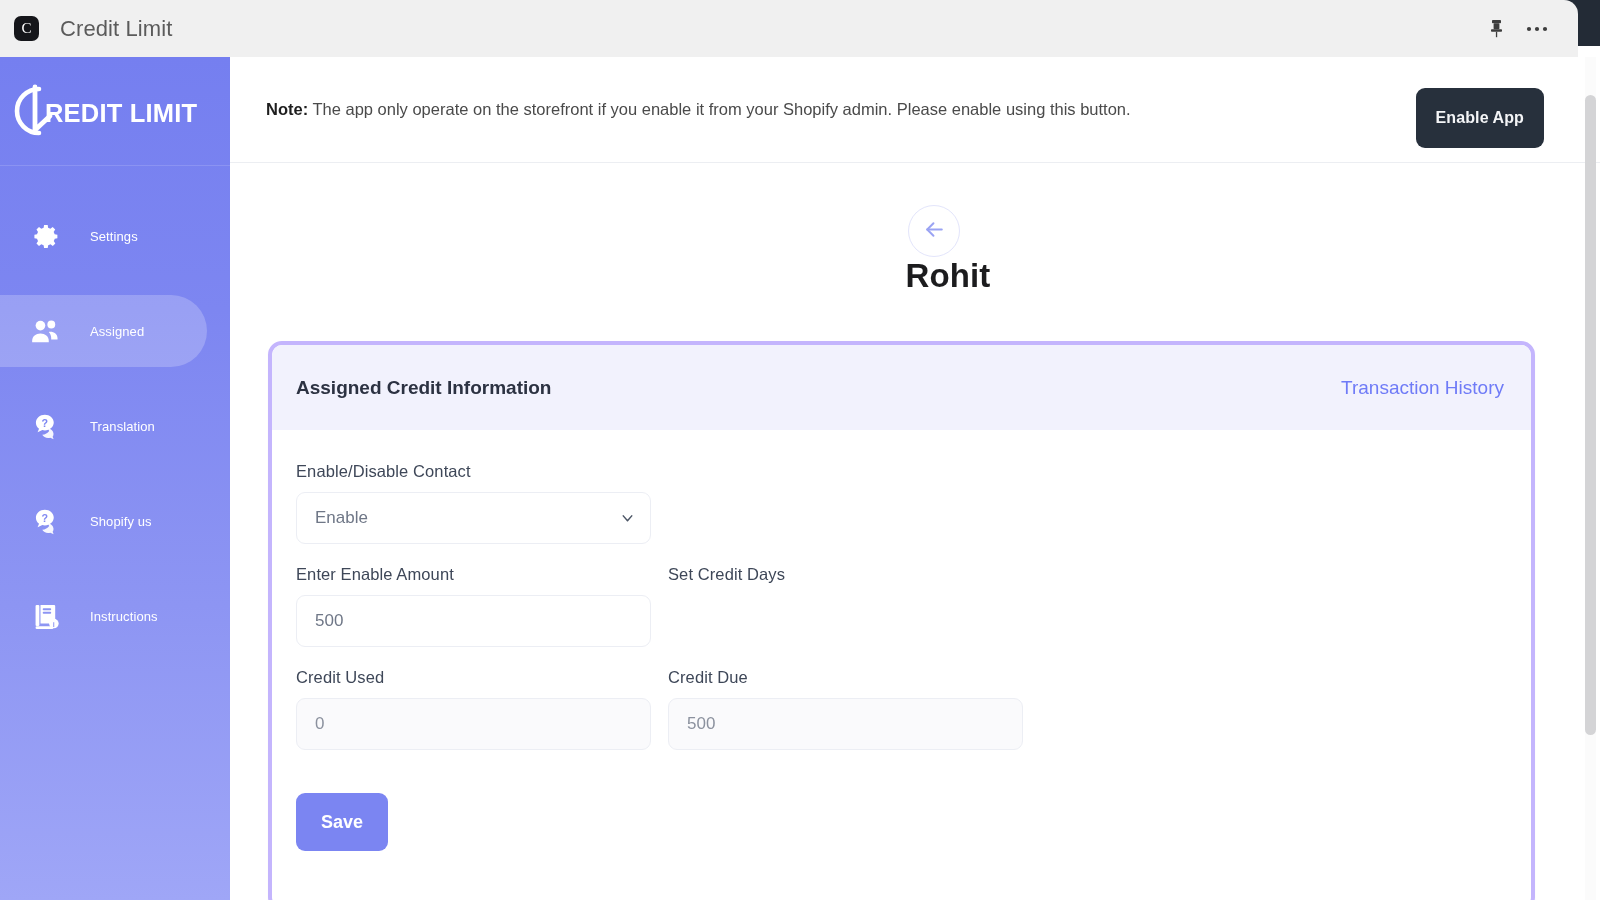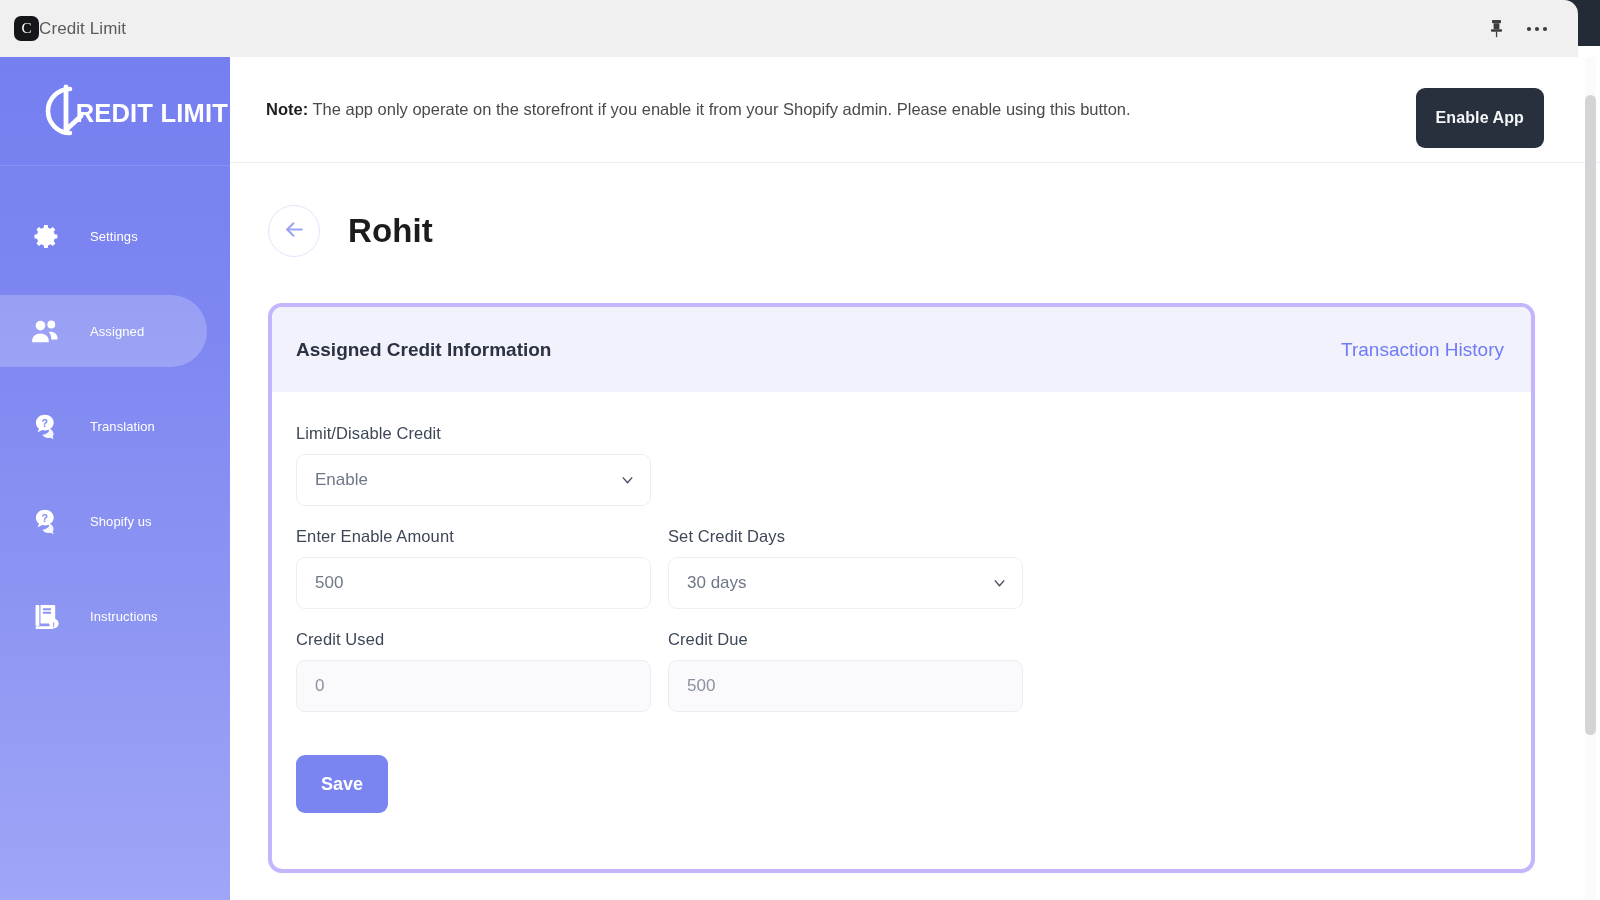--- a/index.html
+++ b/index.html
@@ -48,22 +48,22 @@
     border-radius: 7px;
     background: #15161a;
     color: #ffffff;
     font-size: 15px;
     line-height: 25px;
     text-align: center;
     font-family: "Liberation Serif", serif;
     flex: 0 0 auto;
   }
   #titlebar-title {
-    margin-left: 0;
-    font-size: 17px;
+    margin-left: 21px;
+    font-size: 22px;
     color: #5b5b5b;
     letter-spacing: 0.1px;
   }
   #titlebar-actions {
     margin-left: auto;
     display: flex;
     align-items: center;
     gap: 22px;
     padding-right: 30px;
   }
@@ -83,21 +83,21 @@
     position: absolute;
     top: 0; left: 0;
     width: 230px; height: 843px;
     background: linear-gradient(180deg, #757ff0 0%, #7d86f1 30%, #8d95f3 65%, #9fa6f7 100%);
     overflow: hidden;
   }
   #brand {
     height: 108px;
     display: flex;
     align-items: center;
-    justify-content: flex-end;
+    justify-content: flex-start;
     padding-top: 4px;
   }
   #brand-mark {
     display: flex;
     align-items: center;
     transform: translateX(-2px);
   }
   #brand-text {
     color: #ffffff;
     font-size: 25.5px;
@@ -177,20 +177,21 @@
     font-family: "Liberation Sans", sans-serif;
     cursor: pointer;
     letter-spacing: 0.1px;
   }
 
   
   #page-head {
     display: flex;
     align-items: center;
     padding: 42px 0 0 38px;
+    flex-direction: column;
   }
   #back-btn {
     width: 52px; height: 52px;
     border-radius: 50%;
     border: 1.6px solid #e3e5fb;
     background: #ffffff;
     display: flex; align-items: center; justify-content: center;
     color: #9aa3f3;
     cursor: pointer;
     flex: 0 0 auto;
@@ -435,48 +436,40 @@
         <div id="card-head">
           <span id="card-head-title">Assigned Credit Information</span>
           <a id="transaction-history-link">Transaction History</a>
         </div>
 
         <div id="card-body">
 
           
           <div class="field-row">
             <div class="field">
-              <label class="field-label">Limit/Disable Credit</label>
+              <label class="field-label">Enable/Disable Contact</label>
               <div class="select-wrap">
                 <input class="control" type="text" readonly="" value="Enable" style="">
                 <span class="select-chevron">
                   <svg width="17" height="17" viewBox="0 0 24 24" fill="none" stroke="currentColor" stroke-width="2.1" stroke-linecap="round" stroke-linejoin="round">
                     <polyline points="6,9 12,16 18,9"></polyline>
                   </svg>
                 </span>
               </div>
             </div>
           </div>
 
           
           <div class="field-row">
             <div class="field">
               <label class="field-label">Enter Enable Amount</label>
               <input class="control" type="text" value="500" style="">
             </div>
             <div class="field">
               <label class="field-label">Set Credit Days</label>
-              <div class="select-wrap">
-                <input class="control" type="text" readonly="" value="30 days" style="">
-                <span class="select-chevron">
-                  <svg width="17" height="17" viewBox="0 0 24 24" fill="none" stroke="currentColor" stroke-width="2.1" stroke-linecap="round" stroke-linejoin="round">
-                    <polyline points="6,9 12,16 18,9"></polyline>
-                  </svg>
-                </span>
-              </div>
             </div>
           </div>
 
           
           <div class="field-row">
             <div class="field">
               <label class="field-label">Credit Used</label>
               <input class="control readonly" type="text" readonly="" value="0" style="">
             </div>
             <div class="field">

